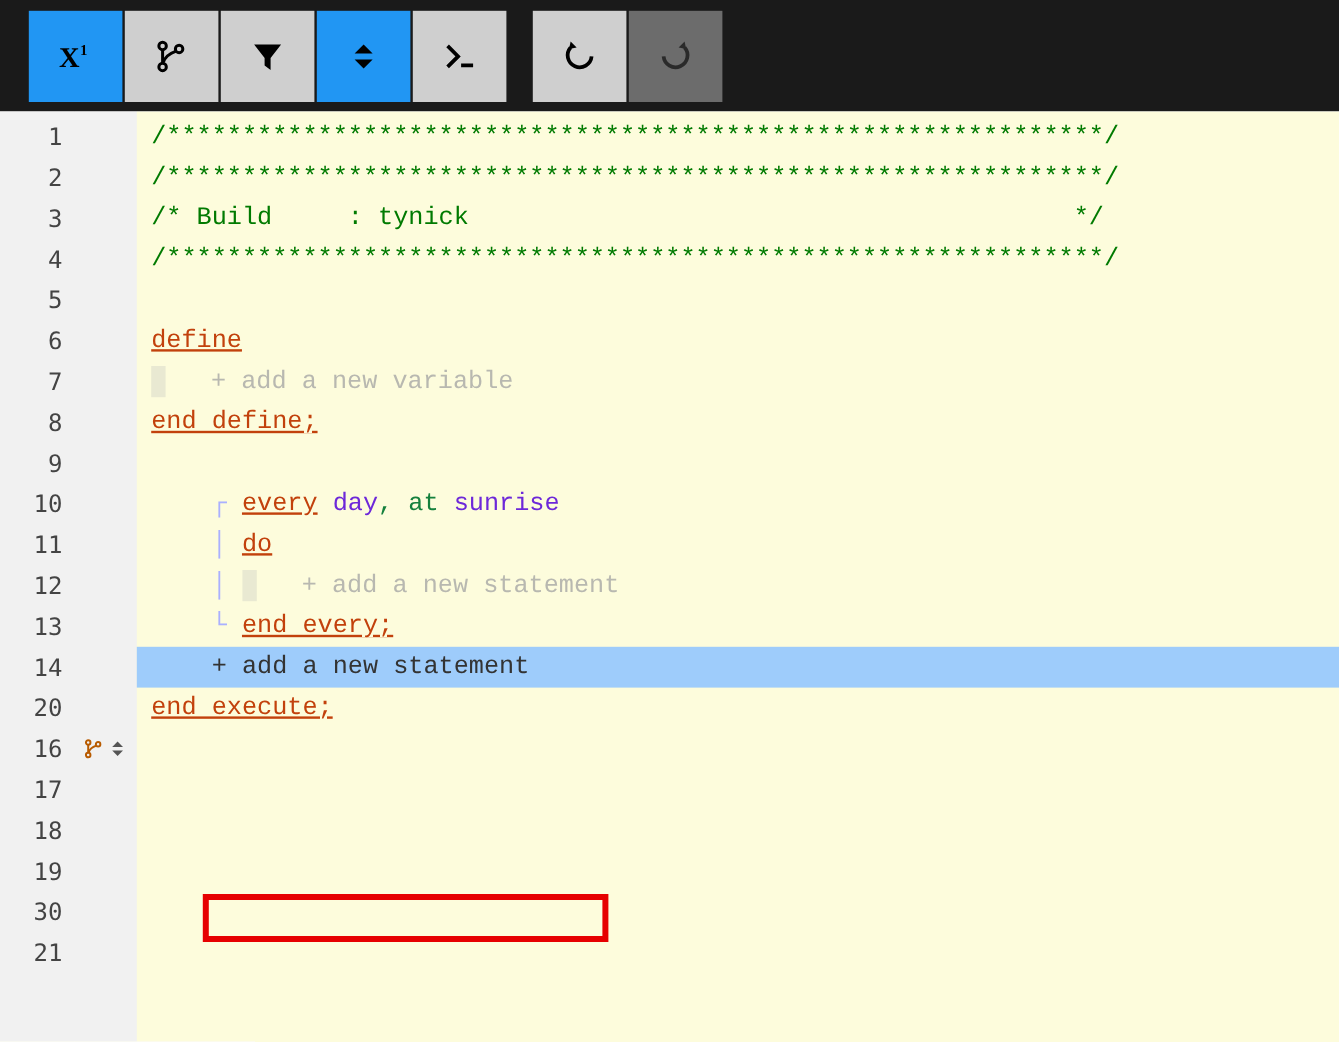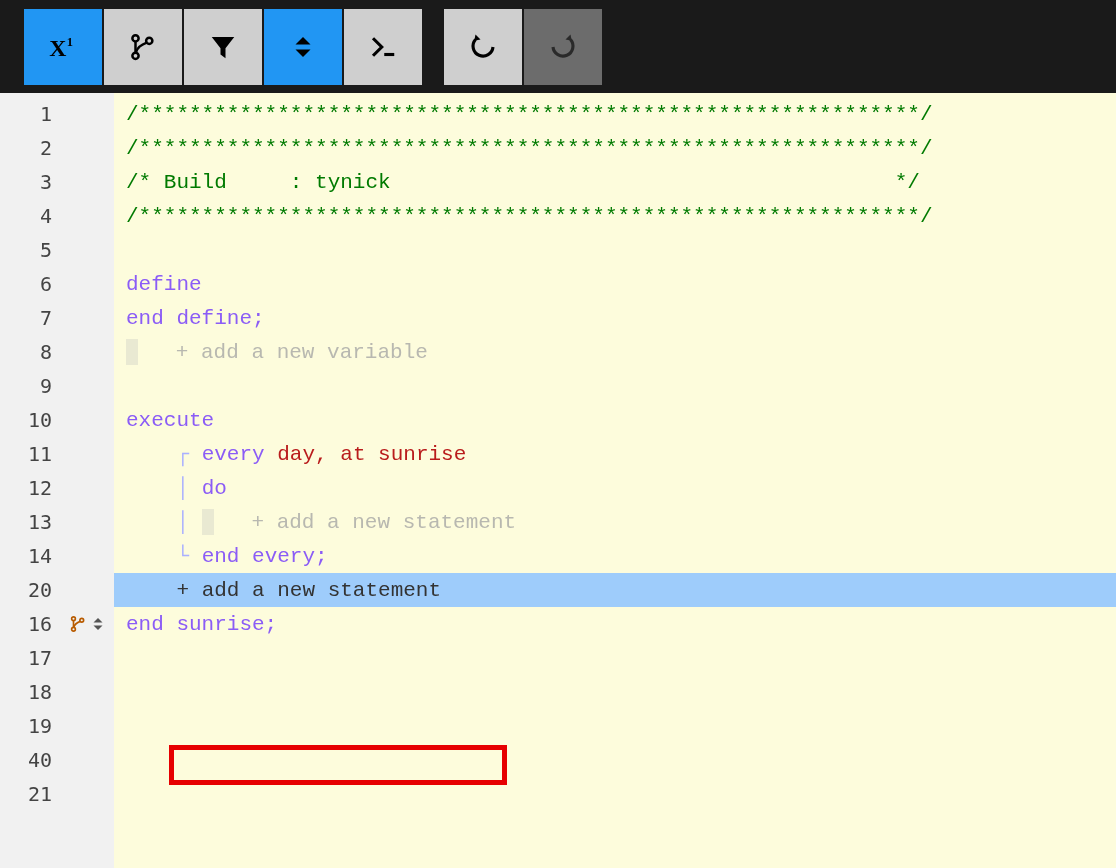--- a/index.html
+++ b/index.html
@@ -73,23 +73,23 @@
     justify-content: center;
     gap: 2px;
   }
   .code-area .line-row {
     padding-left: 12px;
     white-space: pre;
     font-family: "Menlo","Consolas","Courier New",monospace;
     font-size: 21px;
   }
   .c-comment { color: #007a00; }
-  .c-keyword { color: #8b5cf6; }
-  .c-prop    { color: #b91c1c; }
-  .c-punct   { color: #b91c1c; }
+  .c-keyword { color: #c2410c; text-decoration: underline; }
+  .c-prop    { color: #6d28d9; }
+  .c-punct   { color: #15803d; }
   .c-text    { color: #333; }
   .placeholder {
     color: #b8b8b0;
   }
   .phbar {
     display: inline-block;
     width: 12px;
     height: 26px;
     background: #e9e9d2;
     vertical-align: middle;
@@ -177,21 +177,21 @@
     <div class="line-row">10</div>
     <div class="line-row">11</div>
     <div class="line-row">12</div>
     <div class="line-row">13</div>
     <div class="line-row">14</div>
     <div class="line-row">20</div>
     <div class="line-row">16</div>
     <div class="line-row">17</div>
     <div class="line-row">18</div>
     <div class="line-row">19</div>
-    <div class="line-row">40</div>
+    <div class="line-row">30</div>
     <div class="line-row">21</div>
   </div>
 
   <div class="gutter-right">
     <div class="line-row"></div>
       <div class="line-row"></div>
       <div class="line-row"></div>
     <div class="line-row"></div>
       <div class="line-row"></div>
       <div class="line-row"></div>
@@ -224,26 +224,25 @@
       <div class="line-row"></div>
   </div>
 
   <div class="code-area">
     <div class="line-row c-comment">/**************************************************************/</div>
     <div class="line-row c-comment">/**************************************************************/</div>
     <div class="line-row c-comment">/* Build     : tynick                                        */</div>
     <div class="line-row c-comment">/**************************************************************/</div>
     <div class="line-row"></div>
     <div class="line-row"><span class="c-keyword">define</span></div>
+    <div class="line-row"><span class="phbar"></span><span>   </span><span class="placeholder">+ add a new variable</span></div>
     <div class="line-row"><span class="c-keyword">end define;</span></div>
-    <div class="line-row"><span class="phbar"></span><span>   </span><span class="placeholder">+ add a new variable</span></div>
-    <div class="line-row"></div>
-    <div class="line-row"><span class="c-keyword">execute</span></div>
+    <div class="line-row"></div>
     <div class="line-row"><span>    </span><span class="bracket">┌</span><span> </span><span class="c-keyword">every</span><span> </span><span class="c-prop">day</span><span class="c-punct">, at</span><span> </span><span class="c-prop">sunrise</span></div>
     <div class="line-row"><span>    </span><span class="bracket">│</span><span> </span><span class="c-keyword">do</span></div>
     <div class="line-row"><span>    </span><span class="bracket">│</span><span> </span><span class="phbar"></span><span>   </span><span class="placeholder">+ add a new statement</span></div>
     <div class="line-row"><span>    </span><span class="bracket">└</span><span> </span><span class="c-keyword">end every;</span></div>
     <div class="line-row highlight"><span>    </span><span class="c-text">+ add a new statement</span></div>
-    <div class="line-row"><span class="c-keyword">end sunrise;</span></div>
+    <div class="line-row"><span class="c-keyword">end execute;</span></div>
 
     <div class="redbox" style="left:55px;top:652px;width:338px;height:40px;"></div>
   </div>
 </div>
 
 </body></html>

